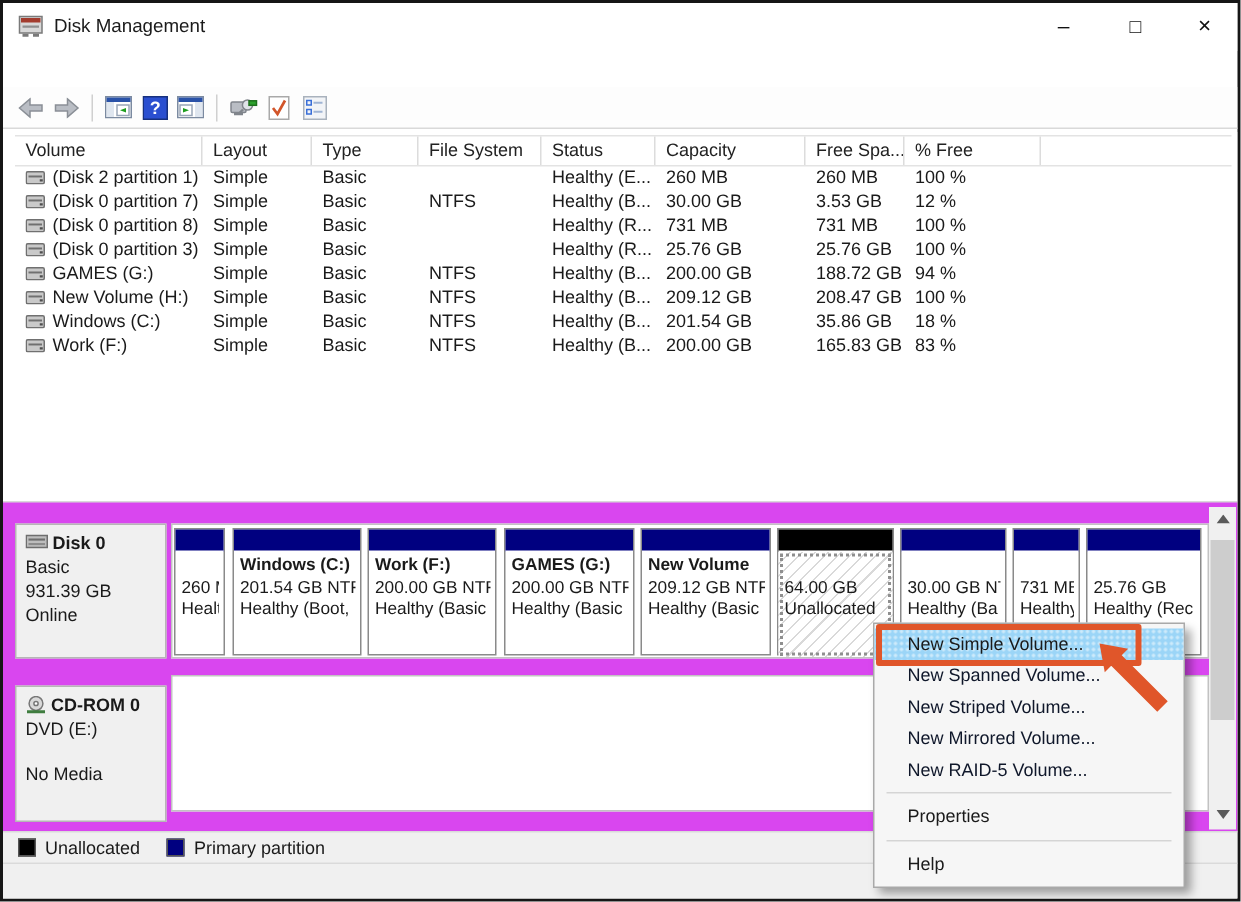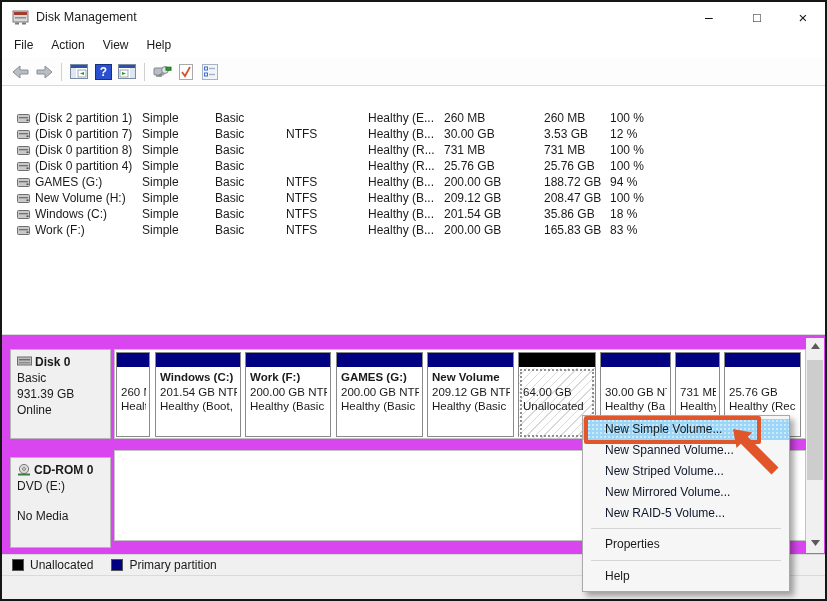--- a/index.html
+++ b/index.html
@@ -83,21 +83,20 @@
       <rect x="3" y="7" width="11" height="1.5" fill="#8f8f8f"></rect>
       <rect x="3" y="12.5" width="4" height="2" fill="#7a7a7a"></rect>
         <rect x="10" y="12.5" width="4" height="2" fill="#7a7a7a"></rect>
     </svg>
     <span class="title-text">Disk Management</span>
     <div class="winctl ctl-min">–</div>
     <div class="winctl ctl-max">□</div>
     <div class="winctl ctl-close">×</div>
   </div>
 
-  <div class="menubar" id="menubar"><span class="menu-item">File</span><span class="menu-item">Action</span><span class="menu-item">View</span><span class="menu-item">Help</span></div>
 
   <div class="toolbar" id="toolbar">
       <div class="tbtn">
         <svg width="17" height="14" viewBox="0 0 17 14">
           <polygon points="8,1 8,5 16,5 16,9 8,9 8,13 1,7" fill="#b9bdc4" stroke="#8a8f96"></polygon>
         </svg>
       </div>
       <div class="tbtn">
         <svg width="17" height="14" viewBox="0 0 17 14">
           <polygon points="9,1 9,5 1,5 1,9 9,9 9,13 16,7" fill="#b9bdc4" stroke="#8a8f96"></polygon>
@@ -149,20 +148,31 @@
           <rect x="0.5" y="0.5" width="15" height="15" fill="#f2f4f7" stroke="#a9b2bd"></rect>
           <rect x="2.5" y="3" width="3" height="3" fill="none" stroke="#3a6fd8"></rect>
           <rect x="2.5" y="9" width="3" height="3" fill="none" stroke="#3a6fd8"></rect>
           <line x1="7" y1="4.5" x2="13" y2="4.5" stroke="#9fb4d4" stroke-width="1.4"></line>
           <line x1="7" y1="10.5" x2="13" y2="10.5" stroke="#9fb4d4" stroke-width="1.4"></line>
         </svg>
       </div>
     </div>
 
   <div class="listview">
+    <div class="lv-header" id="lvheader">
+        <div class="hcell" style="width: 125px;">Volume</div>
+        <div class="hcell" style="width: 73px;">Layout</div>
+        <div class="hcell" style="width: 71px;">Type</div>
+        <div class="hcell" style="width: 82px;">File System</div>
+        <div class="hcell" style="width: 76px;">Status</div>
+        <div class="hcell" style="width: 100px;">Capacity</div>
+        <div class="hcell" style="width: 66px;">Free Spa...</div>
+        <div class="hcell" style="width: 91px;">% Free</div>
+        <div class="hcell" style="width: 130px; border-right: none; flex: 1 1 0%;"></div>
+      </div>
     <div class="lv-rows" id="lvrows">
         <div class="lrow">
           <div class="lcell" style="width: 125px; box-sizing: border-box; display: flex; align-items: center;">
             <svg class="vol-icon" viewBox="0 0 13 9">
               <rect x="0.5" y="0.5" width="12" height="8" rx="1" fill="#c9c9c9" stroke="#707070"></rect>
               <rect x="2" y="3" width="9" height="1.3" fill="#707070"></rect>
               <rect x="9.5" y="5.5" width="2" height="1.5" fill="#4f4f4f"></rect>
             </svg>
             <span>(Disk 2 partition 1)</span>
           </div>
@@ -208,21 +218,21 @@
           <div class="lcell" style="width: 66px; box-sizing: border-box;">731 MB</div>
           <div class="lcell" style="width: 91px; box-sizing: border-box;">100 %</div>
         </div>
         <div class="lrow">
           <div class="lcell" style="width: 125px; box-sizing: border-box; display: flex; align-items: center;">
             <svg class="vol-icon" viewBox="0 0 13 9">
               <rect x="0.5" y="0.5" width="12" height="8" rx="1" fill="#c9c9c9" stroke="#707070"></rect>
               <rect x="2" y="3" width="9" height="1.3" fill="#707070"></rect>
               <rect x="9.5" y="5.5" width="2" height="1.5" fill="#4f4f4f"></rect>
             </svg>
-            <span>(Disk 0 partition 4)</span>
+            <span>(Disk 0 partition 3)</span>
           </div>
           <div class="lcell" style="width: 73px; box-sizing: border-box;">Simple</div>
           <div class="lcell" style="width: 71px; box-sizing: border-box;">Basic</div>
           <div class="lcell" style="width: 82px; box-sizing: border-box;"></div>
           <div class="lcell" style="width: 76px; box-sizing: border-box;">Healthy (R...</div>
           <div class="lcell" style="width: 100px; box-sizing: border-box;">25.76 GB</div>
           <div class="lcell" style="width: 66px; box-sizing: border-box;">25.76 GB</div>
           <div class="lcell" style="width: 91px; box-sizing: border-box;">100 %</div>
         </div>
         <div class="lrow">

